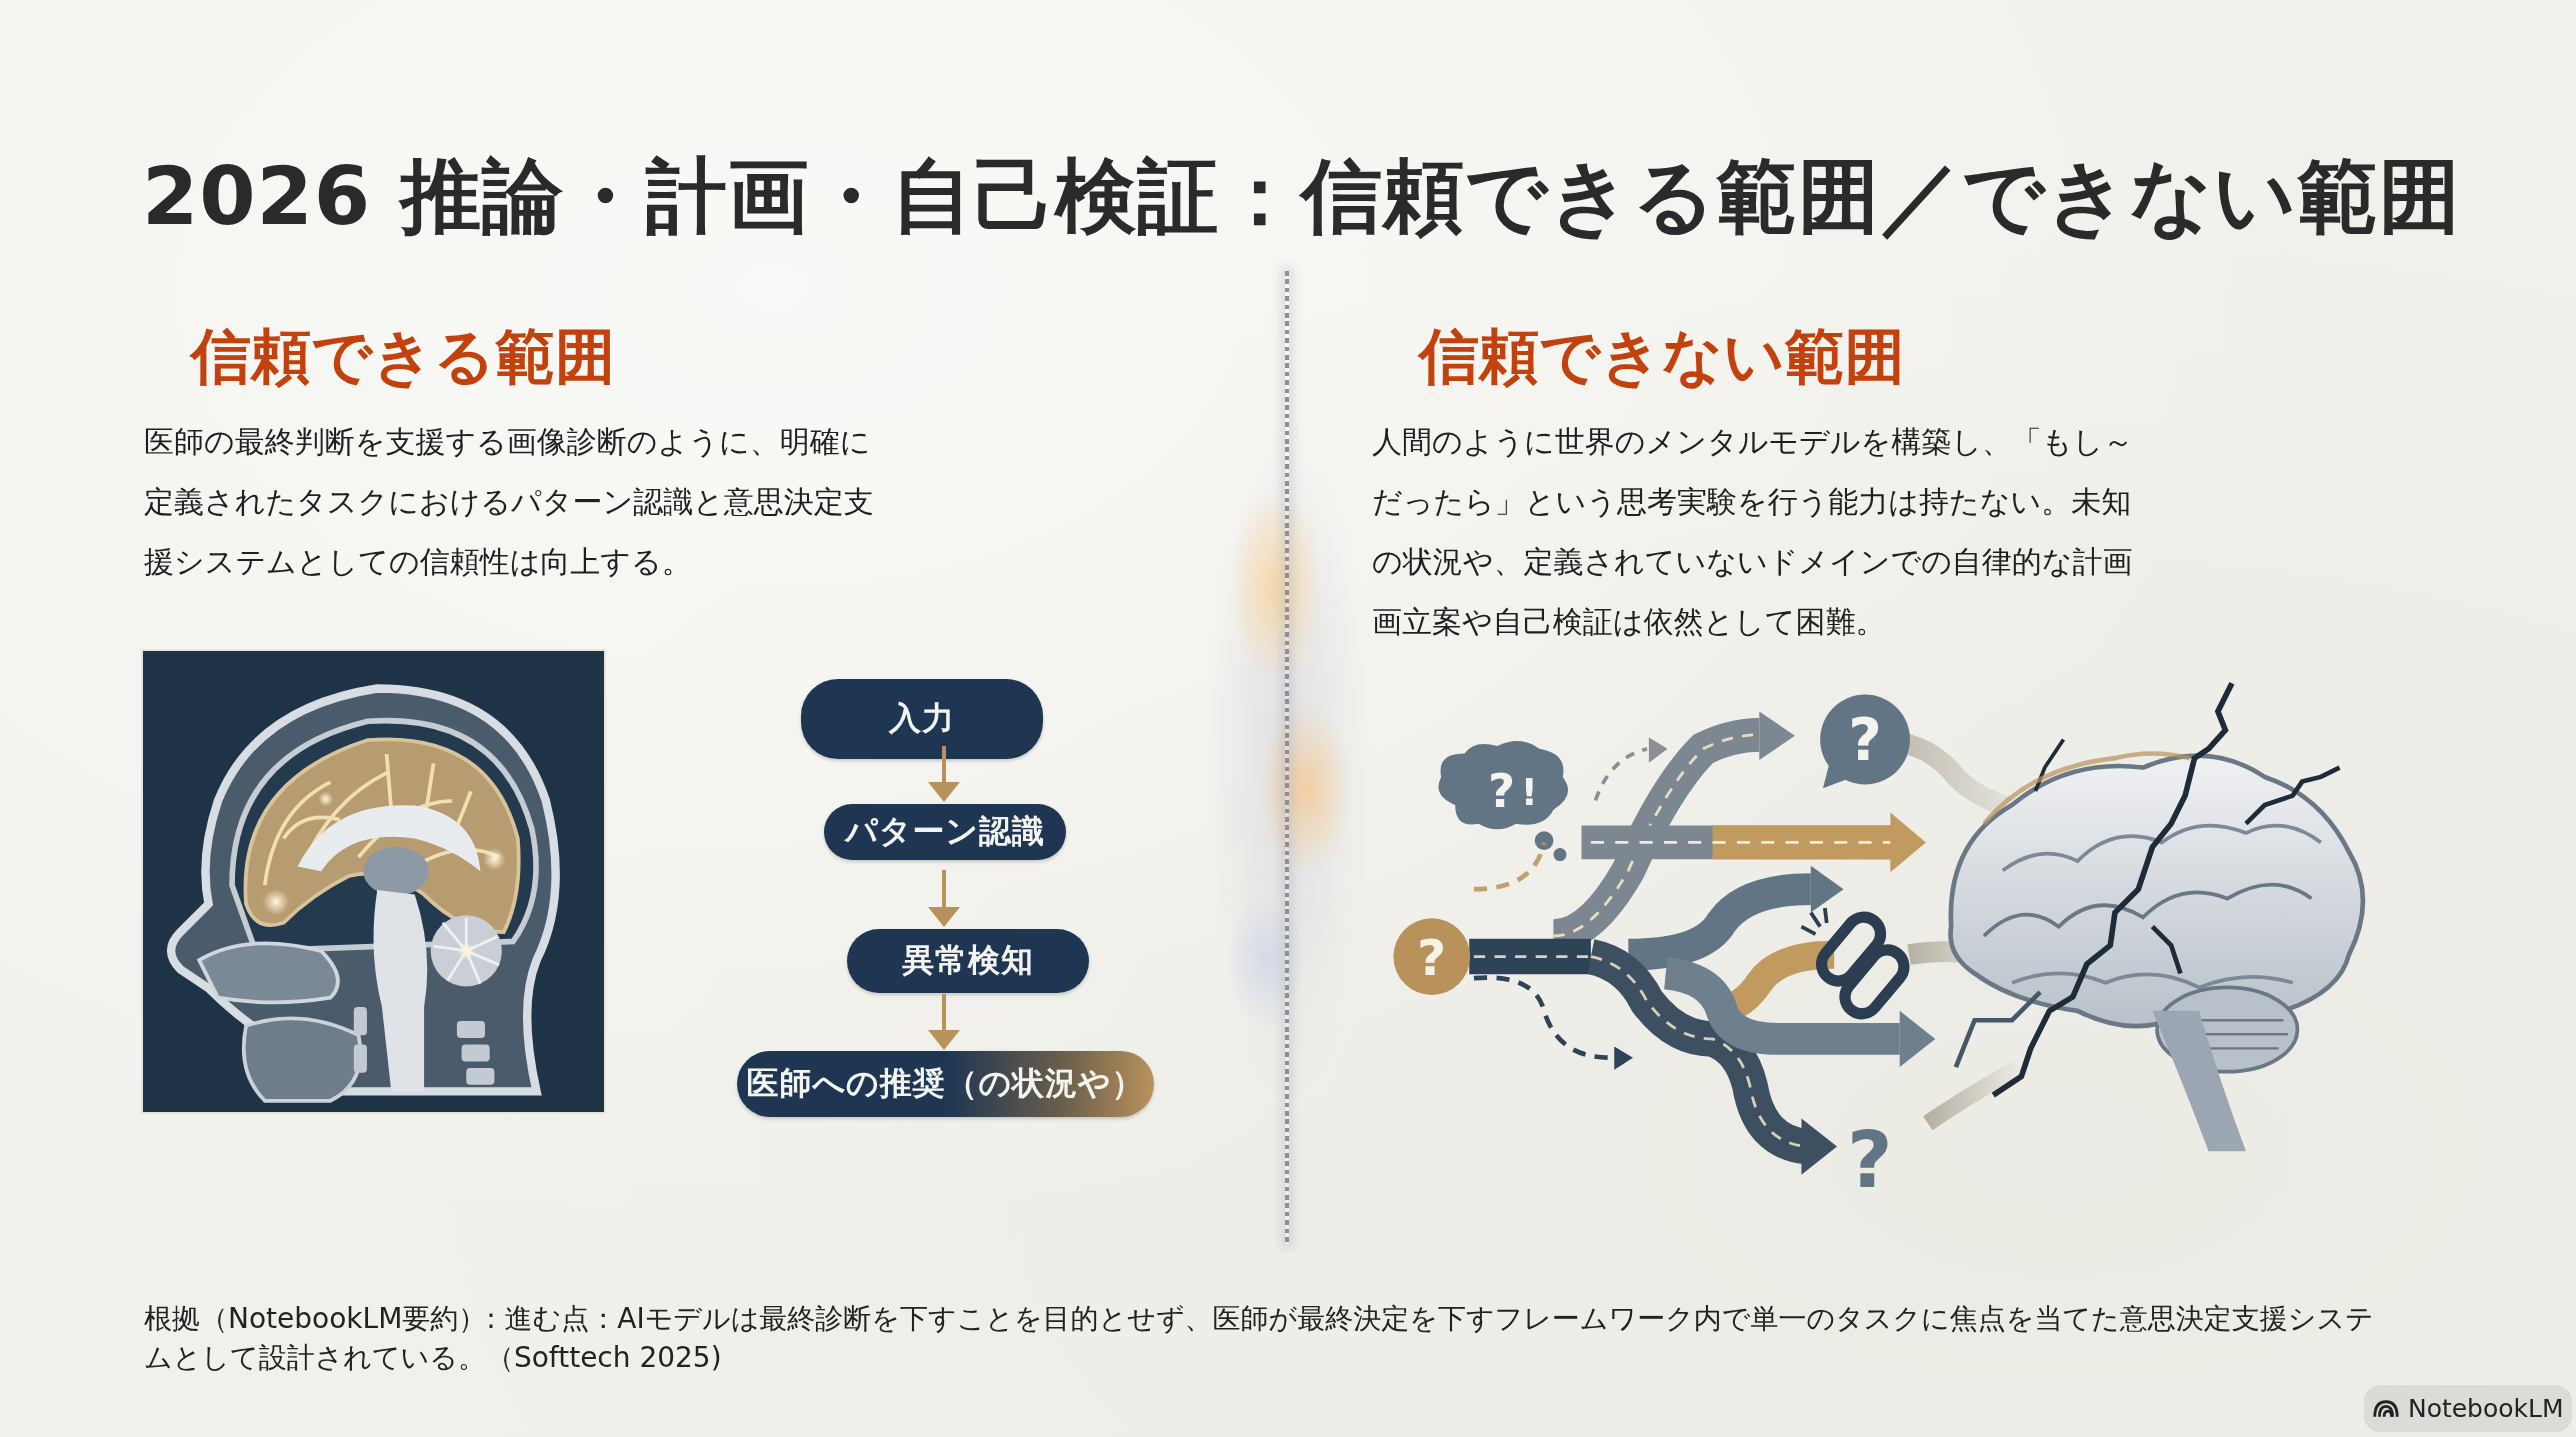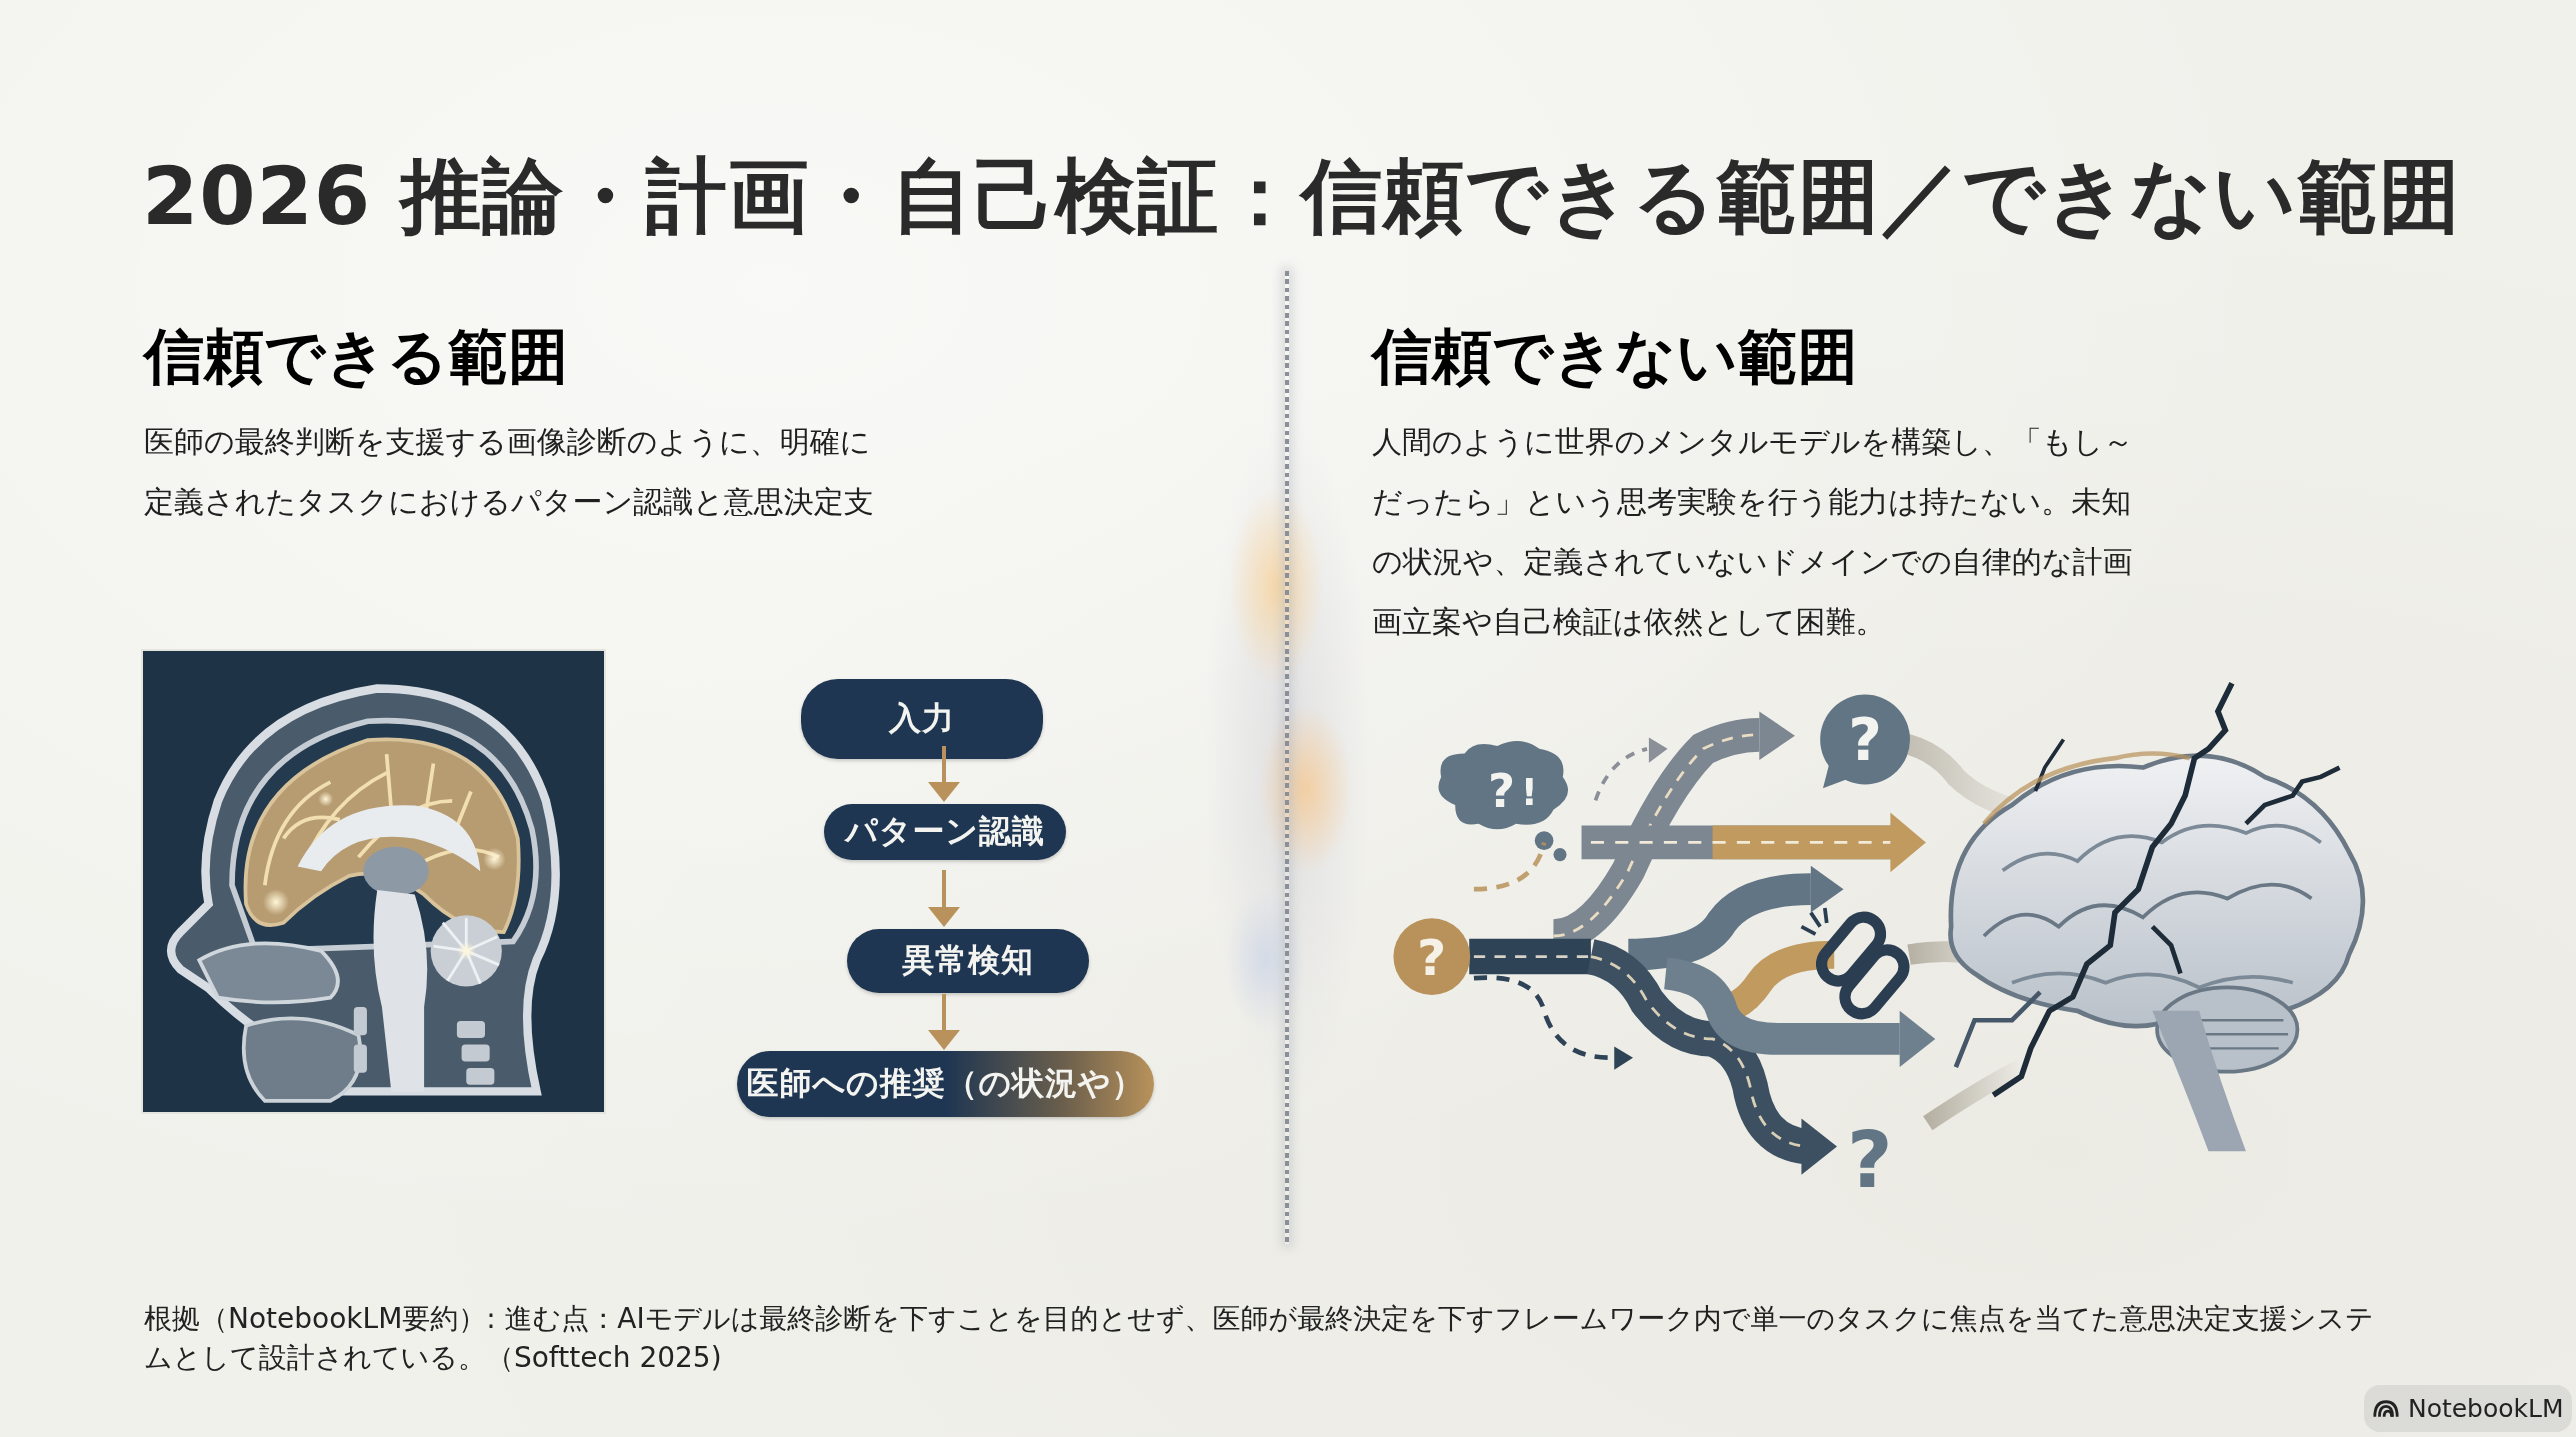--- a/index.html
+++ b/index.html
@@ -13,21 +13,21 @@
     position:absolute; inset:0;
     background:
       radial-gradient(ellipse at 30% 20%, rgba(255,255,255,0.55), rgba(255,255,255,0) 60%),
       radial-gradient(ellipse at 80% 80%, rgba(230,228,220,0.5), rgba(230,228,220,0) 60%);
   }
   .abs { position:absolute; }
   .title {
     left:142px; top:140px; font-size:81px; font-weight:bold; letter-spacing:0.9px;
     white-space:nowrap; color:#2a2a2a; line-height:112px;
   }
-  .heading { font-size:60px; font-weight:bold; line-height:84px; white-space:nowrap; color:#000000; }
+  .heading { font-size:60px; font-weight:bold; line-height:84px; white-space:nowrap; color:#c2410c;margin-left:47px; }
   .heading.left { left:144px; top:314px; }
   .heading.right { left:1372px; top:314px; }
   .body-text { font-size:30px; line-height:60px; color:#1f1f1f; }
   .body-text div { white-space:nowrap; }
   .body-text.left { left:144px; top:412px; }
   .body-text.right { left:1372px; top:412px; }
 
   .mri { left:143px; top:651px; width:461px; height:461px; background:#1f3347; overflow:hidden;
          box-shadow:0 0 0 1.9px #e4e3dd; }
 
@@ -75,20 +75,21 @@
 <body>
 
 <div class="bg-tex"></div>
 
 <div class="abs title">2026 推論・計画・自己検証：信頼できる範囲／できない範囲</div>
 
 <div class="abs heading left">信頼できる範囲</div>
 <div class="abs body-text left">
   <div>医師の最終判断を支援する画像診断のように、明確に</div>
   <div>定義されたタスクにおけるパターン認識と意思決定支</div>
+  <div>援システムとしての信頼性は向上する。</div>
 </div>
 
 <div class="abs mri">
   <svg width="461" height="461" viewBox="0 0 492 492">
     <defs>
       <radialGradient id="glowG" cx="50%" cy="50%" r="50%">
         <stop offset="0%" stop-color="#fff6d8" stop-opacity="1"></stop>
         <stop offset="100%" stop-color="#fff6d8" stop-opacity="0"></stop>
       </radialGradient>
     </defs>

